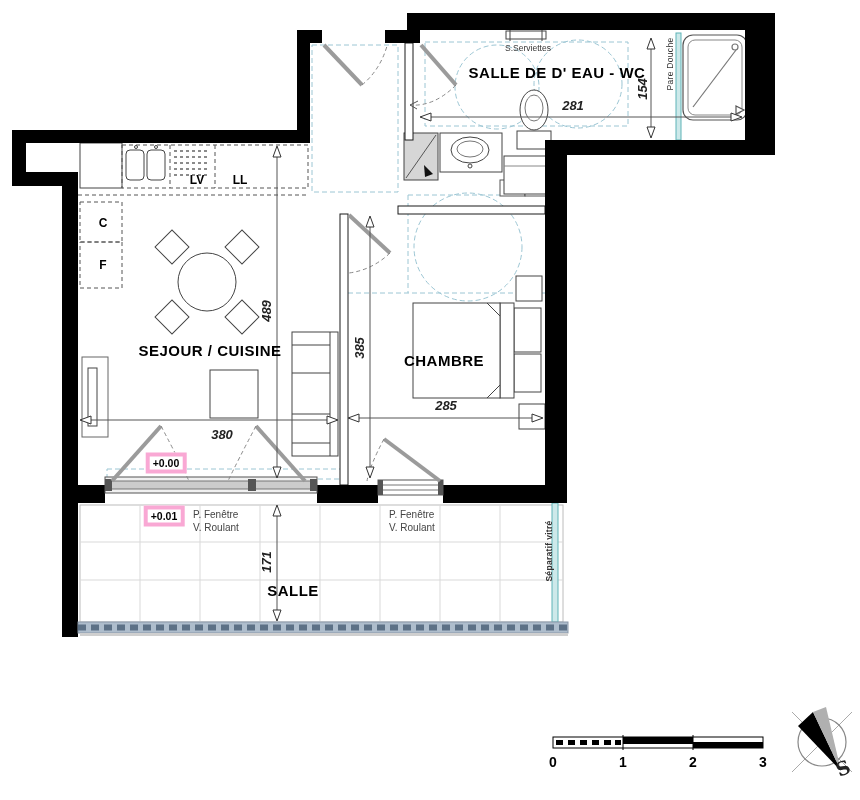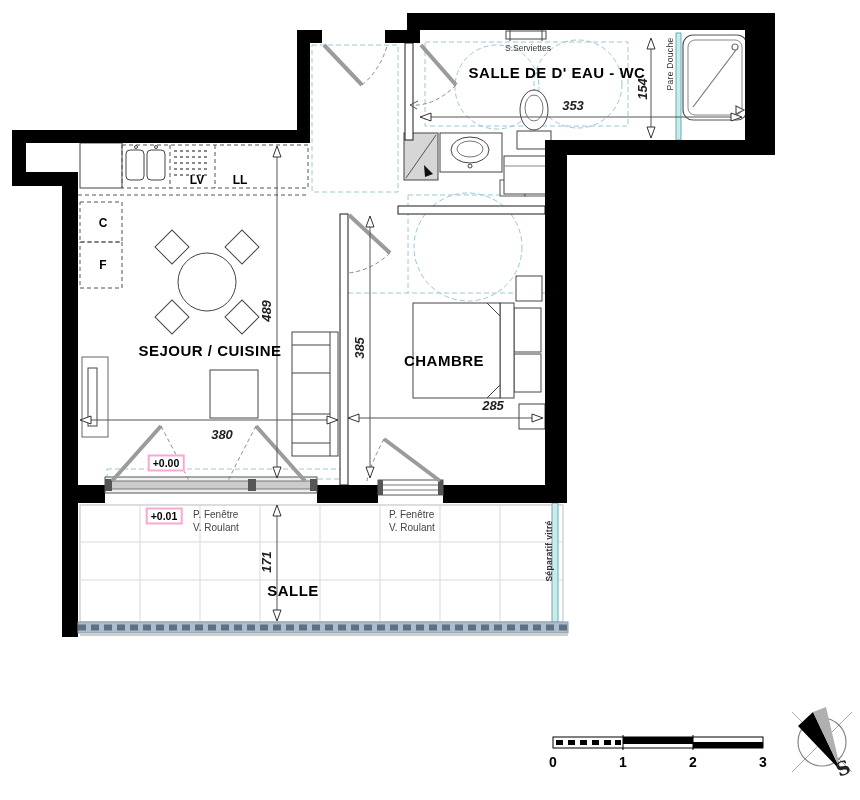--- a/index.html
+++ b/index.html
@@ -6,21 +6,21 @@
   #plan{position:relative;width:860px;height:800px;background:#fff;overflow:hidden;
         font-family:"Liberation Sans",sans-serif;}
   #plan svg{position:absolute;left:0;top:0;}
   .lbl{position:absolute;transform:translate(-50%,-50%);white-space:nowrap;color:#000000;}
   .room{font-size:15px;font-weight:bold;letter-spacing:.5px;}
   .dim{font-size:13px;font-weight:600;font-style:italic;color:#222;}
   .dim.rot{transform:translate(-50%,-50%) rotate(-90deg);}
   .tag{font-size:12px;font-weight:bold;}
   .tiny{font-size:8.5px;color:#333;}
   .tiny.rot{transform:translate(-50%,-50%) rotate(-90deg);letter-spacing:.3px;}
-  .level{font-size:10.5px;font-weight:bold;border:2px solid #f9a8d4;background:#fff;padding:0 3px;line-height:13px;}
+  .level{font-size:10.5px;font-weight:bold;border:4px solid #f9a8d4;background:#fff;padding:0 3px;line-height:13px;}
   .wintype{position:absolute;font-size:10px;color:#444;line-height:1.3;white-space:nowrap;}
   .scalenum{font-size:14px;font-weight:bold;}
   .south{font-size:19px;font-weight:bold;font-family:"DejaVu Serif",serif;
          transform:translate(-50%,-50%) rotate(-22deg);color:#222;}
   .sep{font-weight:600;}
 </style>
 </head>
 <body>
 
 <div id="plan">
@@ -253,37 +253,37 @@
     <line x1="792" y1="712" x2="852" y2="772" stroke="#aaa" stroke-width="1"></line>
     <line x1="852" y1="712" x2="792" y2="772" stroke="#aaa" stroke-width="1"></line>
     <circle cx="822" cy="742" r="24" stroke="#888" stroke-width="1.2"></circle>
     <path d="M841,771 L798,726 L813,712 Z" fill="#000"></path>
     <path d="M841,771 L813,712 L826,707 Z" fill="#b0b0b0"></path>
   </g>
 </svg>
 
   <span class="lbl room" style="left:557px;top:72px;">SALLE DE D' EAU - WC</span>
   <span class="lbl tiny" style="left:528px;top:48px;">S.Serviettes</span>
-  <span class="lbl dim" style="left:573px;top:105px;">353</span>
+  <span class="lbl dim" style="left:573px;top:105px;">281</span>
   <span class="lbl dim rot" style="left:642px;top:89px;">154</span>
   <span class="lbl tiny rot" style="left:670px;top:64px;">Pare Douche</span>
 
   <span class="lbl tag" style="left:197px;top:180px;">LV</span>
   <span class="lbl tag" style="left:240px;top:180px;">LL</span>
   <span class="lbl tag" style="left:103px;top:223px;">C</span>
   <span class="lbl tag" style="left:103px;top:265px;">F</span>
 
   <span class="lbl room" style="left:210px;top:350px;">SEJOUR / CUISINE</span>
   <span class="lbl dim rot" style="left:266px;top:311px;">489</span>
   <span class="lbl dim" style="left:222px;top:406px;margin-top:28px;">380</span>
   <span class="lbl level" style="left:166px;top:463px;">+0.00</span>
 
   <span class="lbl room" style="left:444px;top:360px;">CHAMBRE</span>
   <span class="lbl dim rot" style="left:359px;top:348px;">385</span>
-  <span class="lbl dim" style="left:446px;top:405px;margin-left:47px;">285</span>
+  <span class="lbl dim" style="left:446px;top:405px;">285</span>
 
   <span class="lbl level" style="left:164px;top:516px;">+0.01</span>
   <div class="wintype" style="left:193px;top:508px;">
     <span>P. Fenêtre</span><br>
     <span>V. Roulant</span>
   </div>
   <div class="wintype" style="left:389px;top:508px;">
     <span>P. Fenêtre</span><br>
     <span>V. Roulant</span>
   </div>

